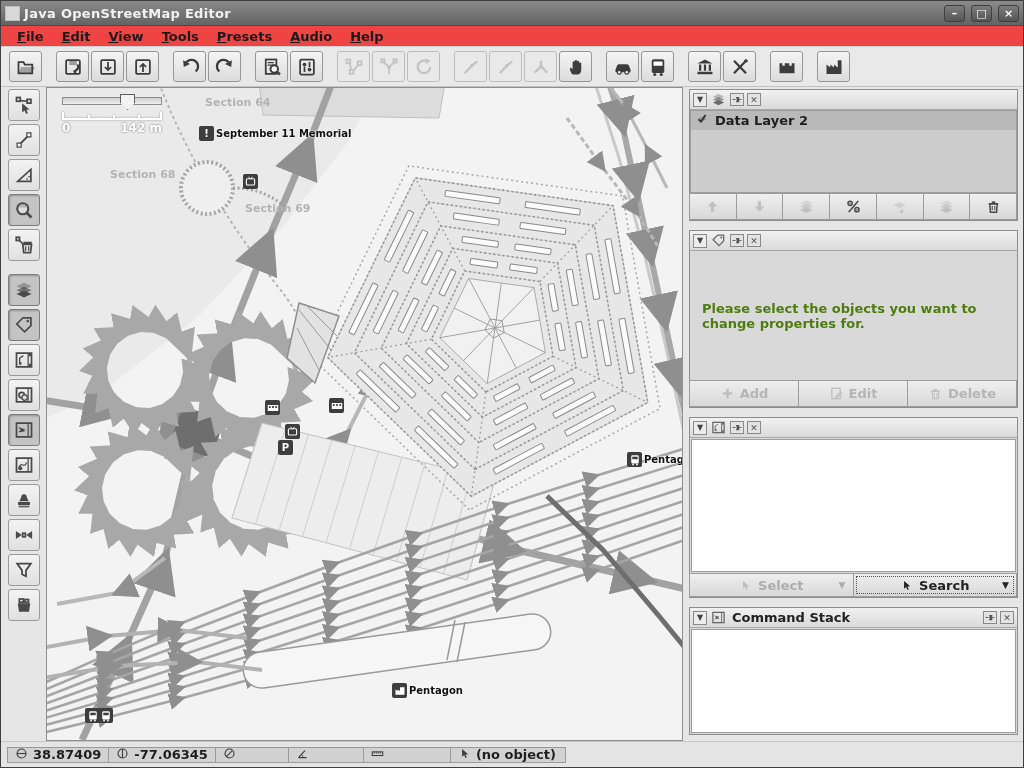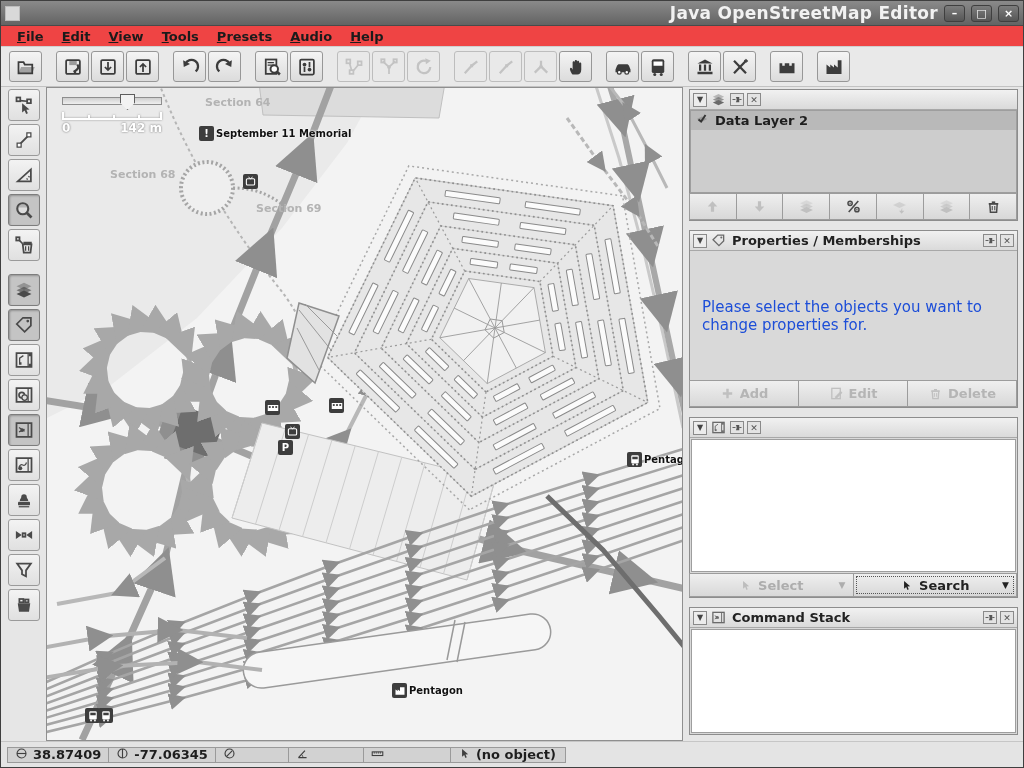--- a/index.html
+++ b/index.html
@@ -2,21 +2,21 @@
 <html><head>
 <meta charset="utf-8">
 <style>
   * { margin:0; padding:0; box-sizing:border-box; }
   html,body { width:1024px; height:768px; font-family:"DejaVu Sans",sans-serif; background:#e6e6e6; overflow:hidden; }
   .window { width:1024px; height:768px; border:1px solid #3f3f3f; display:flex; flex-direction:column; background:#e6e6e6; }
 
   
   .titlebar { height:25px; background:linear-gradient(#8a8a8a,#636363); display:flex; align-items:center; padding:0 4px; gap:4px; border-bottom:1px solid #4a4a4a; }
   .app-icon { width:15px; height:15px; background:#d9d9d9; border:1px solid #bdbdbd; }
-  .title-text { flex:1; text-align:right; color:#f2f2f2; font-weight:bold; font-size:17px; letter-spacing:.3px; }
+  .title-text { flex:1; text-align:left; color:#f2f2f2; font-weight:bold; font-size:13px; letter-spacing:.3px; }
   .win-btn { width:21px; height:17px; border:1px solid #3f3f3f; border-radius:3px; background:linear-gradient(#7d7d7d,#565656); color:#fff; font-size:11px; font-weight:bold; display:flex; align-items:center; justify-content:center; margin-left:2px; line-height:1; }
 
   
   .menubar { height:21px; background:#ef4444; display:flex; align-items:center; padding:0 8px; gap:2px; border-bottom:1px solid #cfcfcf; }
   .menu-item { font-size:13px; font-weight:bold; color:#1b1b1b; padding:1px 8px; }
   .menu-item u { text-decoration:underline; }
 
   
   .toolbar { height:40px; background:#e9e9e9; display:flex; align-items:center; padding:0 6px; border-bottom:1px solid #c2c2c2; }
   .tb-group { display:flex; margin-right:12px; }
@@ -63,21 +63,21 @@
   #panel-selection { height:181px; margin-top:9px; }
   #panel-command { flex:1; margin-top:9px; }
 
   .layers-list { flex:1; background:#cdcdcd; border:1px solid #9e9e9e; margin:0; overflow:hidden; }
   .layer-row { height:19px; background:#b9b9b9; display:flex; align-items:center; gap:6px; padding:0 4px; font-size:13px; font-weight:bold; color:#1e1e1e; }
   .btn-row { display:flex; height:27px; }
   .btn-row .ibtn { flex:1; border:1px solid #9c9c9c; margin-left:-1px; background:linear-gradient(#efefef,#d8d8d8); display:flex; align-items:center; justify-content:center; gap:5px; color:#4a4a4a; font-size:13px; font-weight:bold; }
   .btn-row .ibtn.disabled { color:#b5b5b5; }
   .btn-row .ibtn.disabled svg { color:#c0c0c0; }
 
-  .props-body { flex:1; padding:10px 12px; font-size:15px; font-weight:normal; color:#1d4ed8; display:flex; align-items:center; }
+  .props-body { flex:1; padding:10px 12px; font-size:13px; font-weight:bold; color:#4d7c0f; display:flex; align-items:center; }
   .white-list { flex:1; background:#fff; border:1px solid #9e9e9e; margin:1px; }
 
   .split-row { display:flex; height:24px; }
   .split-btn { flex:1; border:1px solid #9c9c9c; margin-left:-1px; background:linear-gradient(#efefef,#d8d8d8); display:flex; align-items:center; justify-content:center; gap:6px; font-size:13px; font-weight:bold; color:#222; position:relative; }
   .split-btn.disabled { color:#adadad; }
   .split-btn.disabled svg { color:#bdbdbd; }
   .split-btn .caret { position:absolute; right:7px; font-size:9px; color:inherit; }
   .split-btn.focused { outline:1px dotted #555; outline-offset:-4px; }
 
   
@@ -592,21 +592,21 @@
               <svg viewBox="0 0 16 16" width="12" height="12">
                 <rect x="3" y="1.8" width="10" height="11" rx="1.5" fill="#fff"></rect>
                 <rect x="4.4" y="3.6" width="7.2" height="3.4" fill="#3d3d3d"></rect>
                 <circle cx="5.4" cy="14" r="1.2" fill="#fff"></circle>
                 <circle cx="10.6" cy="14" r="1.2" fill="#fff"></circle>
               </svg>
             </div>
           </div>
           <div class="map-label" style="left: 158px; top: 8px;">Section 64</div>
           <div class="map-label" style="left: 63px; top: 80px;">Section 68</div>
-          <div class="map-label" style="left: 209px; top: 114px;">Section 69</div>
+          <div class="map-label" style="left: 198px; top: 114px;">Section 69</div>
         </div>
       <div class="zoom-slider">
         <div class="zs-track"></div>
         <div class="zs-thumb"></div>
       </div>
       <div class="map-scale">
         <div class="scale-line">
             <i style="left:24px"></i>
             <i style="left:49px"></i>
             <i style="left:74px"></i>
@@ -703,21 +703,20 @@
 
       <div class="panel" id="panel-properties">
         <div class="panel-header">
           <div class="hdr-collapse">▼</div>
           <span class="hdr-ico">
               <svg viewBox="0 0 16 16" width="15" height="15">
                 <path d="M2.2 7.2 L7.2 2.2 h6.3 v6.3 l-5 5 z" fill="none" stroke="currentColor" stroke-width="1.4"></path>
                 <circle cx="11" cy="4.8" r="1.1" fill="currentColor"></circle>
               </svg>
             </span>
-          <span class="panel-title">Properties / Memberships</span>
           <div class="hdr-right">
             <div class="hdr-mini">
                 <svg viewBox="0 0 16 16" width="13" height="13">
                   <path d="M2 8 h4" stroke="currentColor" stroke-width="1.2"></path>
                   <path d="M6.5 4.5 h4.5 v7 H6.5 c1.3-2 1.3-5 0-7 z" fill="currentColor"></path>
                   <path d="M11 8 h3" stroke="currentColor" stroke-width="1.2"></path>
                 </svg>
               </div>
             <div class="hdr-mini">✕</div>
           </div>

